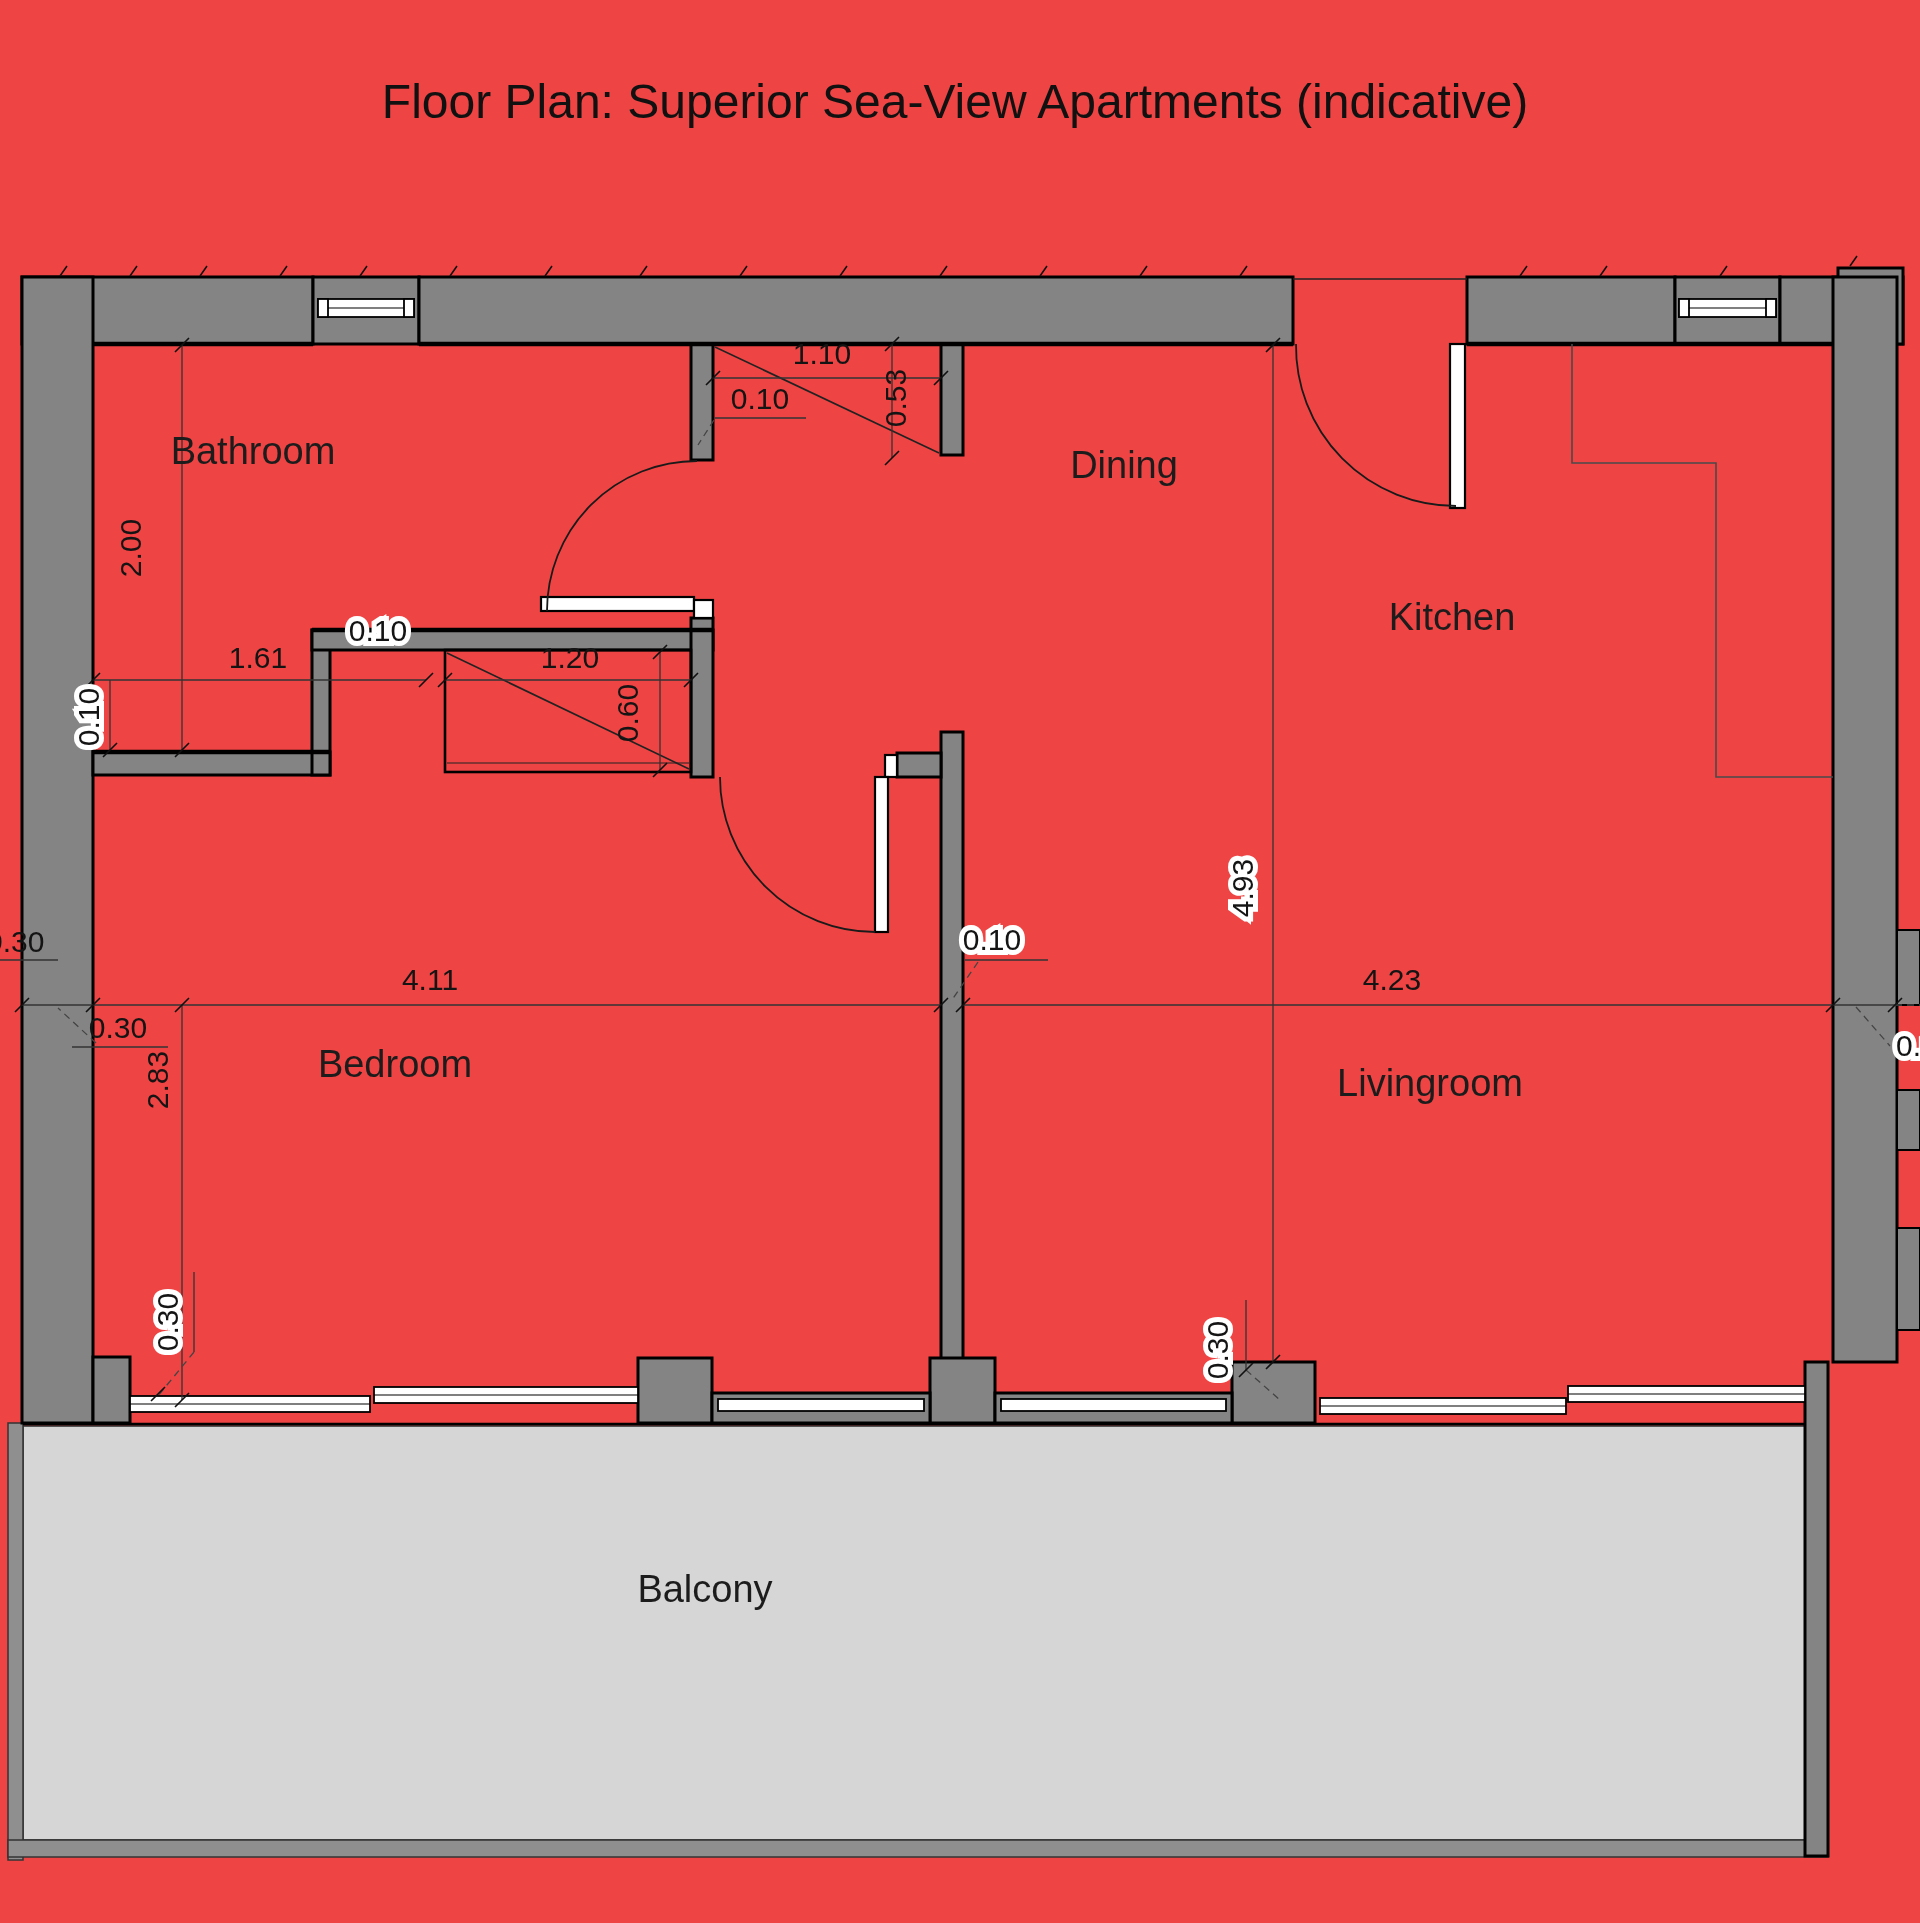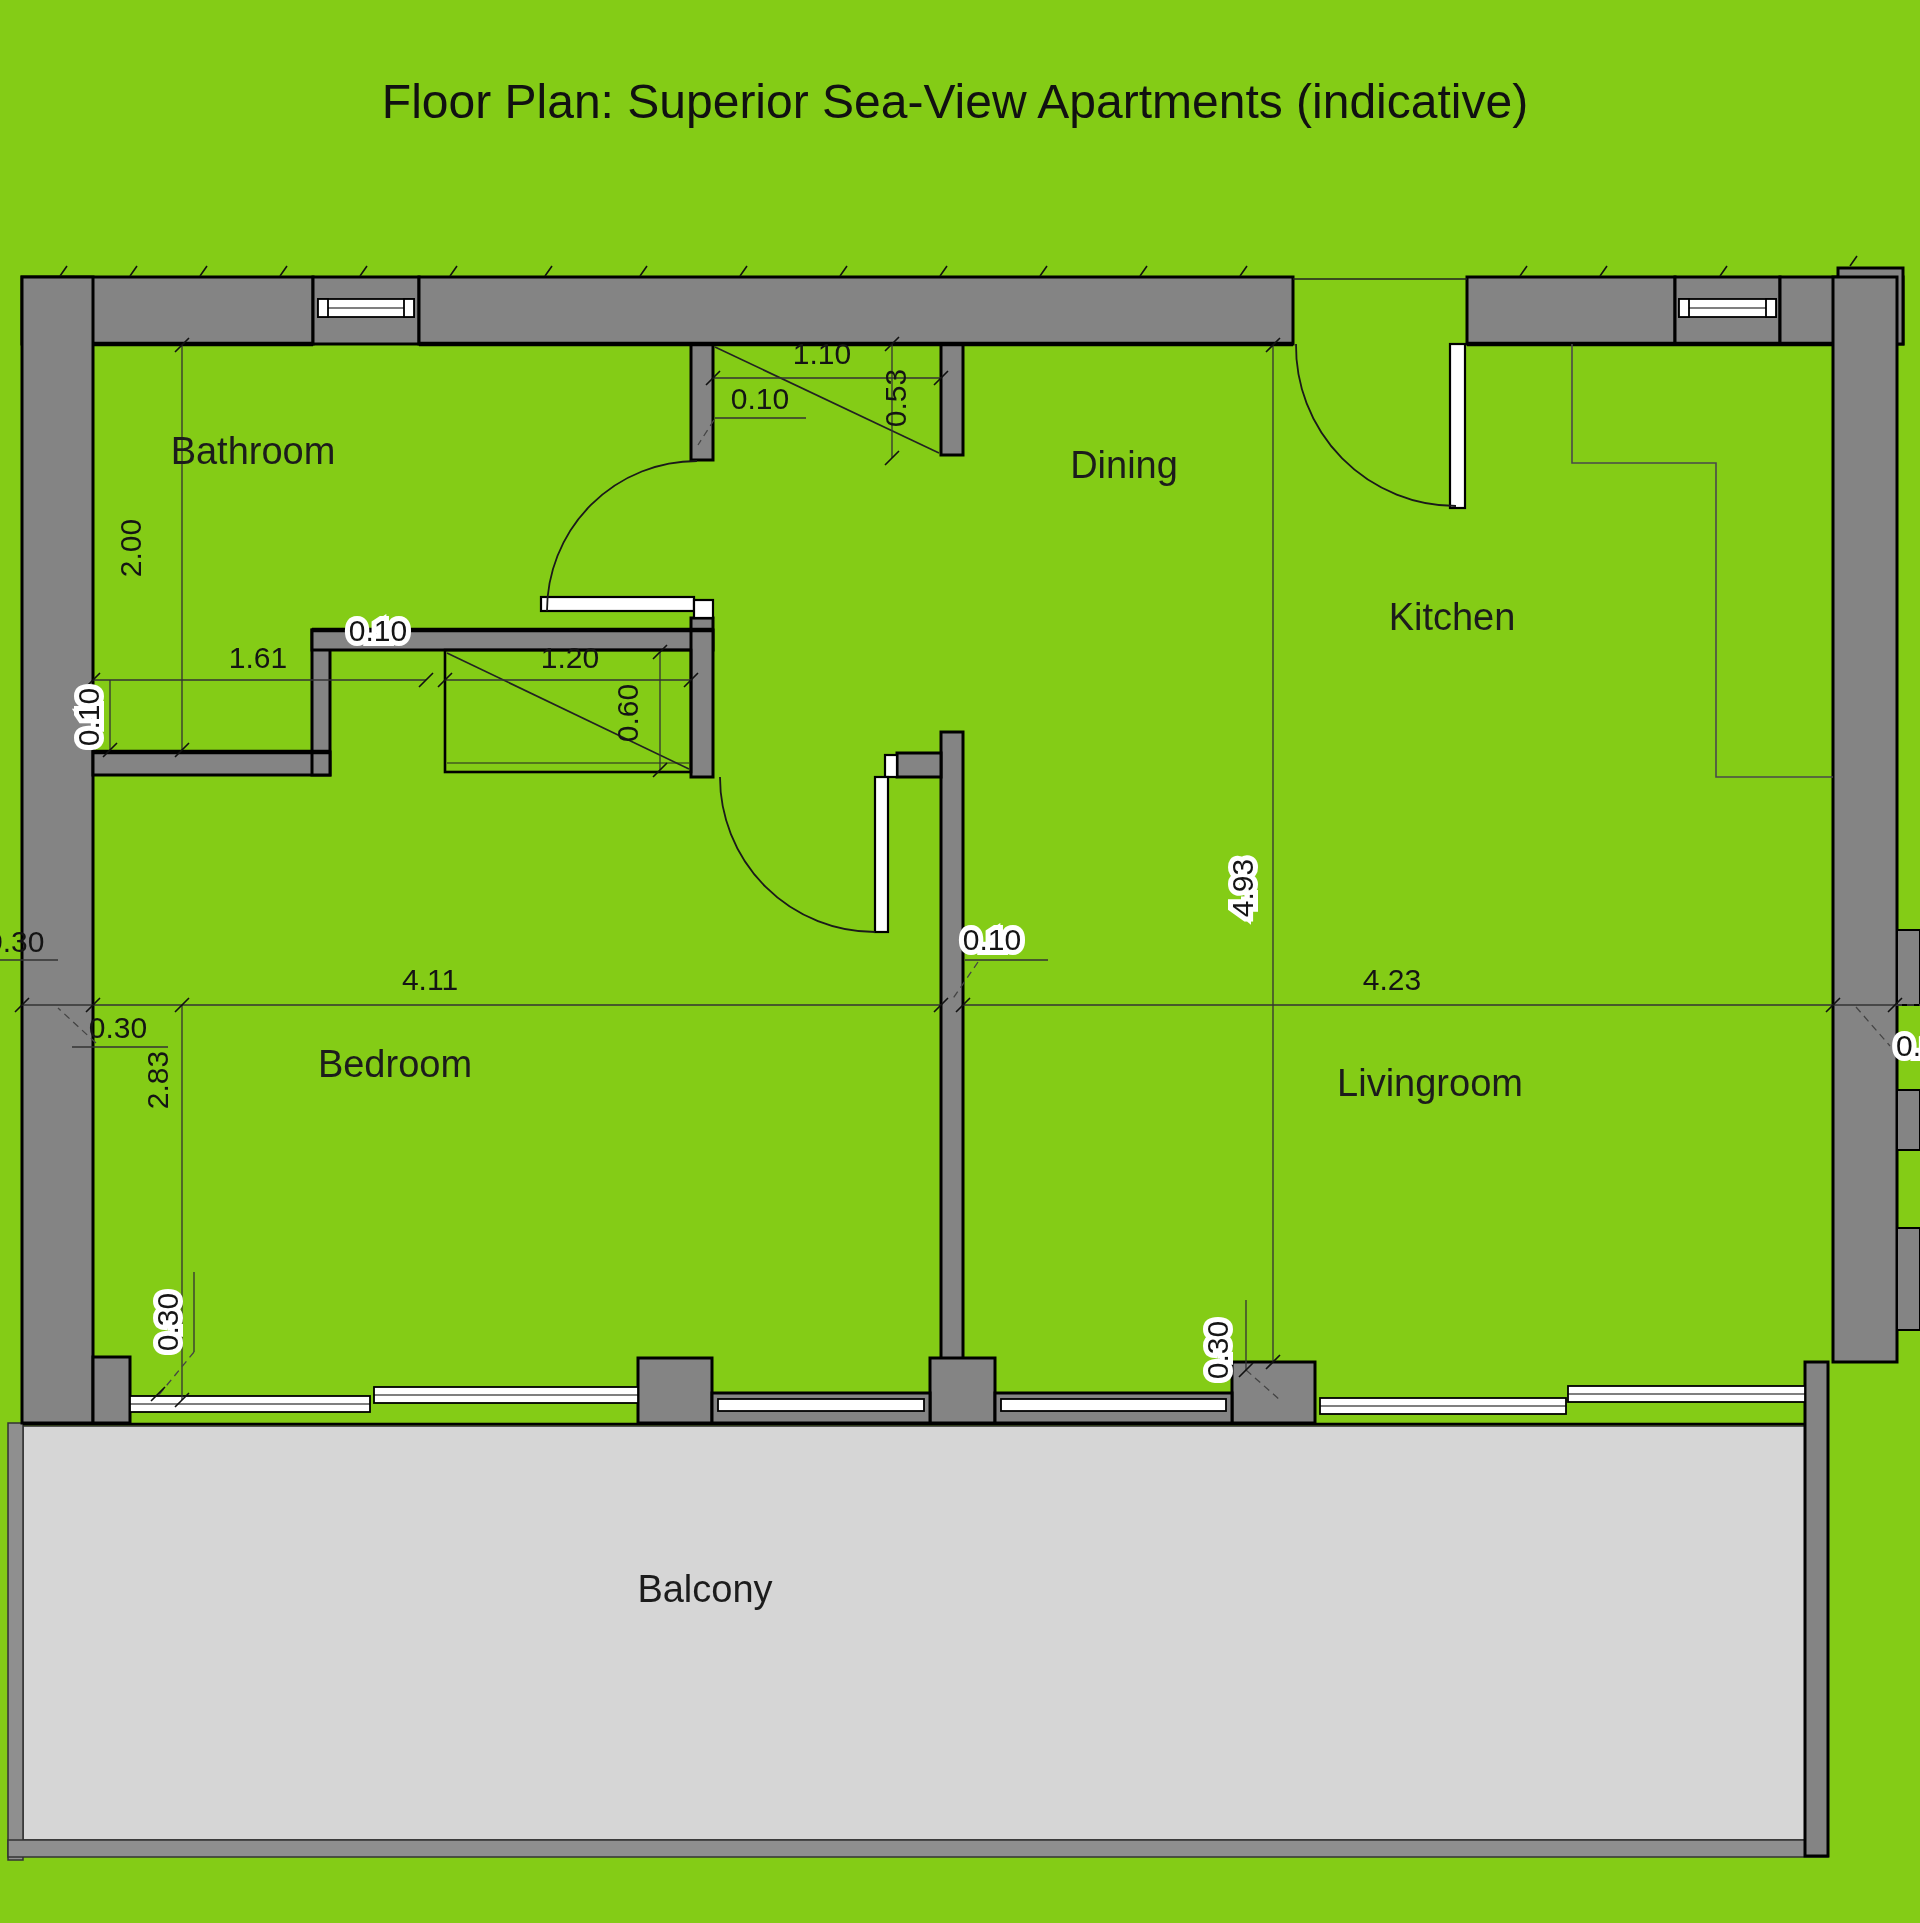--- a/index.html
+++ b/index.html
@@ -1,16 +1,16 @@
 <!DOCTYPE html>
 <html><head>
 <meta charset="utf-8">
 <style>
   html,body{margin:0;padding:0;background:#ffffff;}
-  #stage{width:1920px;height:1923px;position:relative;background:#84cc16;}
+  #stage{width:1920px;height:1923px;position:relative;background:#ef4444;}
   svg{display:block;}
   .room-label{font-family:"Liberation Sans",sans-serif;font-size:38px;fill:#1c1c1c;}
   .dim-label{font-family:"Liberation Sans",sans-serif;font-size:30px;fill:#141414;}
   .title-label{font-family:"Liberation Sans",sans-serif;font-size:48px;fill:#111111;}
   .halo{paint-order:stroke;stroke:#ffffff;stroke-width:10px;}
   text{text-anchor:middle;}
   text.start{text-anchor:start;}
   .thin{stroke:#333;stroke-width:1.3;fill:none;}
   .tick{stroke:#111;stroke-width:1.6;fill:none;}
   .dash{stroke:#444;stroke-width:1.3;fill:none;stroke-dasharray:7 5;}

